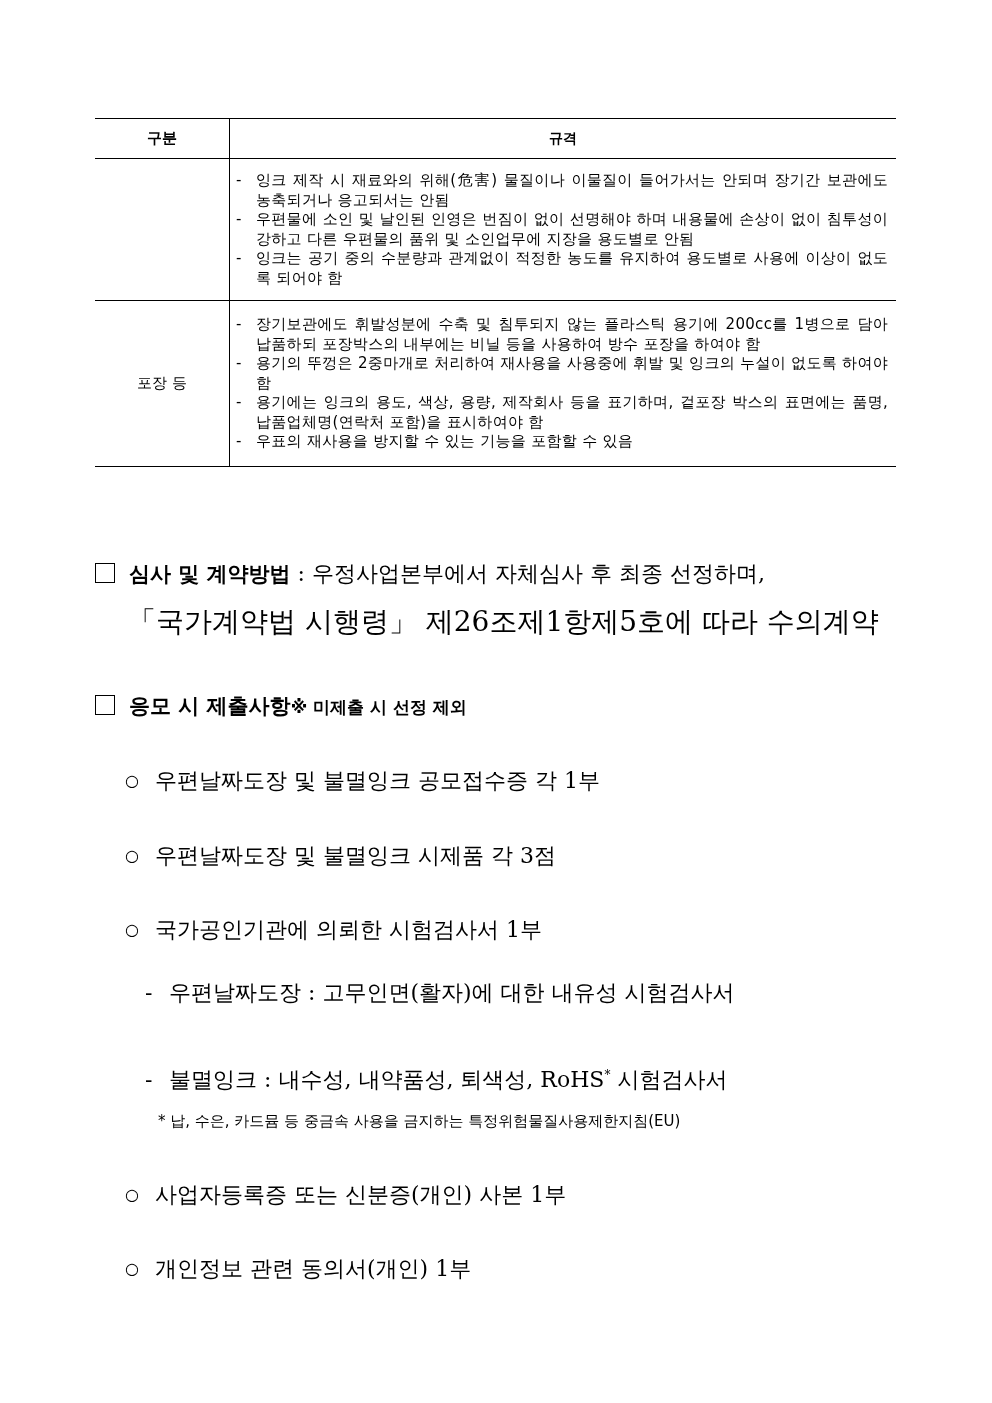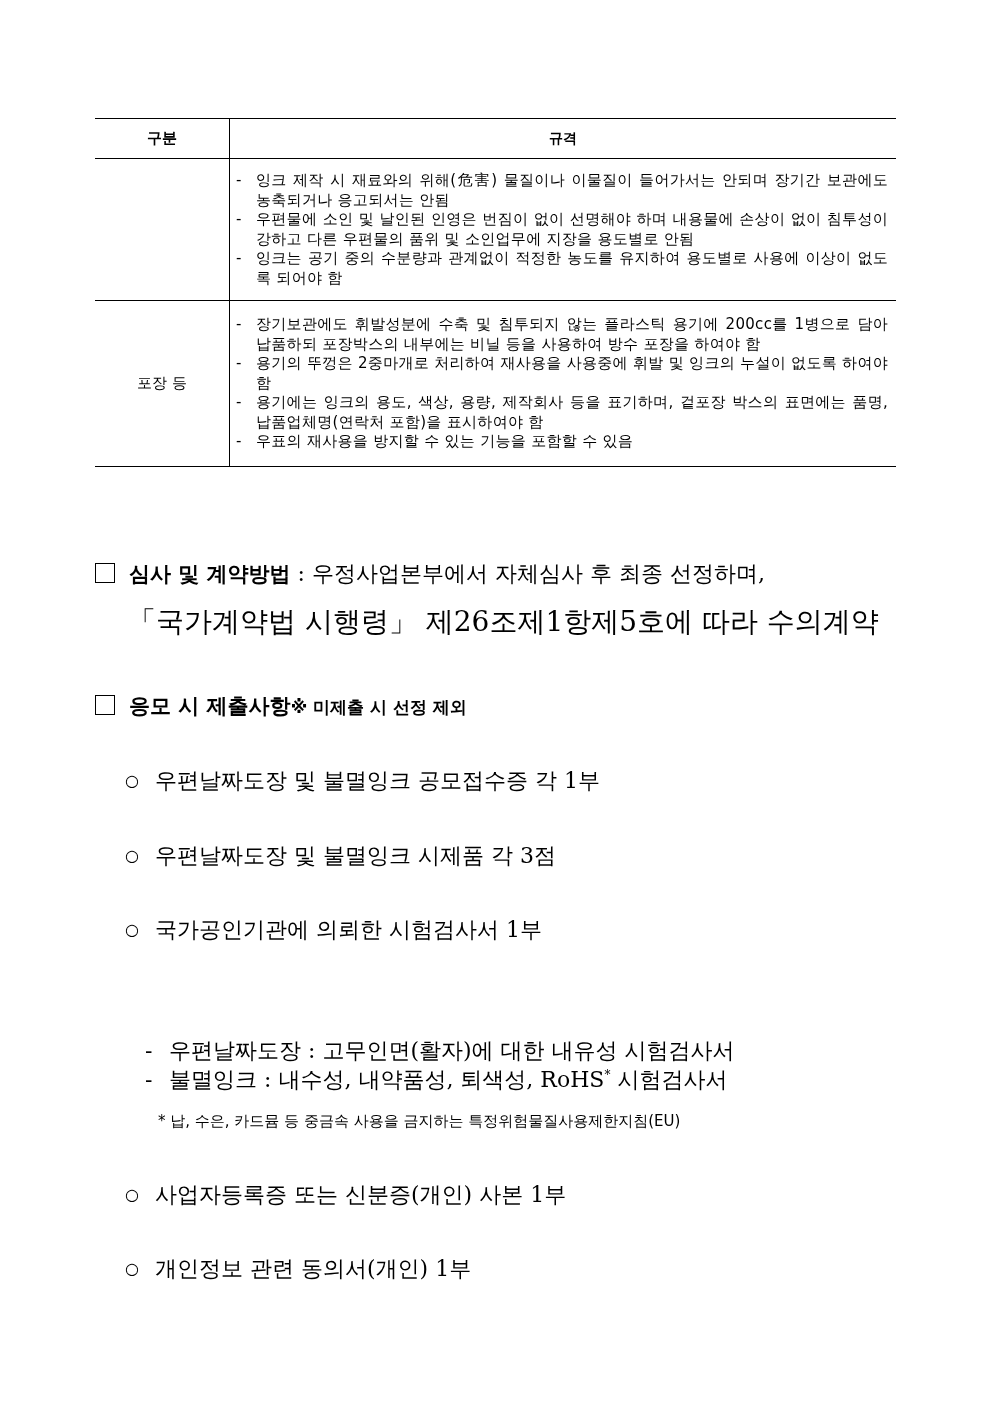--- a/index.html
+++ b/index.html
@@ -95,18 +95,18 @@
 <div class="contd" style="top:603px">「국가계약법 시행령」 제26조제1항제5호에 따라 수의계약</div>
 
 <div class="section" style="top:692px">
   <span class="box"></span><span class="title">응모 시 제출사항</span><span class="note">※ 미제출 시 선정 제외</span>
 </div>
 
 <div class="bullet" style="top:766px"><span class="mark">○</span><span>우편날짜도장 및 불멸잉크 공모접수증 각 1부</span></div>
 <div class="bullet" style="top:841px"><span class="mark">○</span><span>우편날짜도장 및 불멸잉크 시제품 각 3점</span></div>
 <div class="bullet" style="top:915px"><span class="mark">○</span><span>국가공인기관에 의뢰한 시험검사서 1부</span></div>
 
-<div class="sub" style="top:1036px"><span class="mark">-</span><span>우편날짜도장 : 고무인면(활자)에 대한 내유성 시험검사서</span></div>
+<div class="sub" style="top:978px"><span class="mark">-</span><span>우편날짜도장 : 고무인면(활자)에 대한 내유성 시험검사서</span></div>
 <div class="sub" style="top:1065px"><span class="mark">-</span><span>불멸잉크 : 내수성, 내약품성, 퇴색성, RoHS</span><sup>*</sup><span> 시험검사서</span></div>
 <div class="foot" style="top:1112px"><span>*</span> <span>납, 수은, 카드뮴 등 중금속 사용을 금지하는 특정위험물질사용제한지침(EU)</span></div>
 
 <div class="bullet" style="top:1180px"><span class="mark">○</span><span>사업자등록증 또는 신분증(개인) 사본 1부</span></div>
 <div class="bullet" style="top:1254px"><span class="mark">○</span><span>개인정보 관련 동의서(개인) 1부</span></div>
 
 </body></html>

